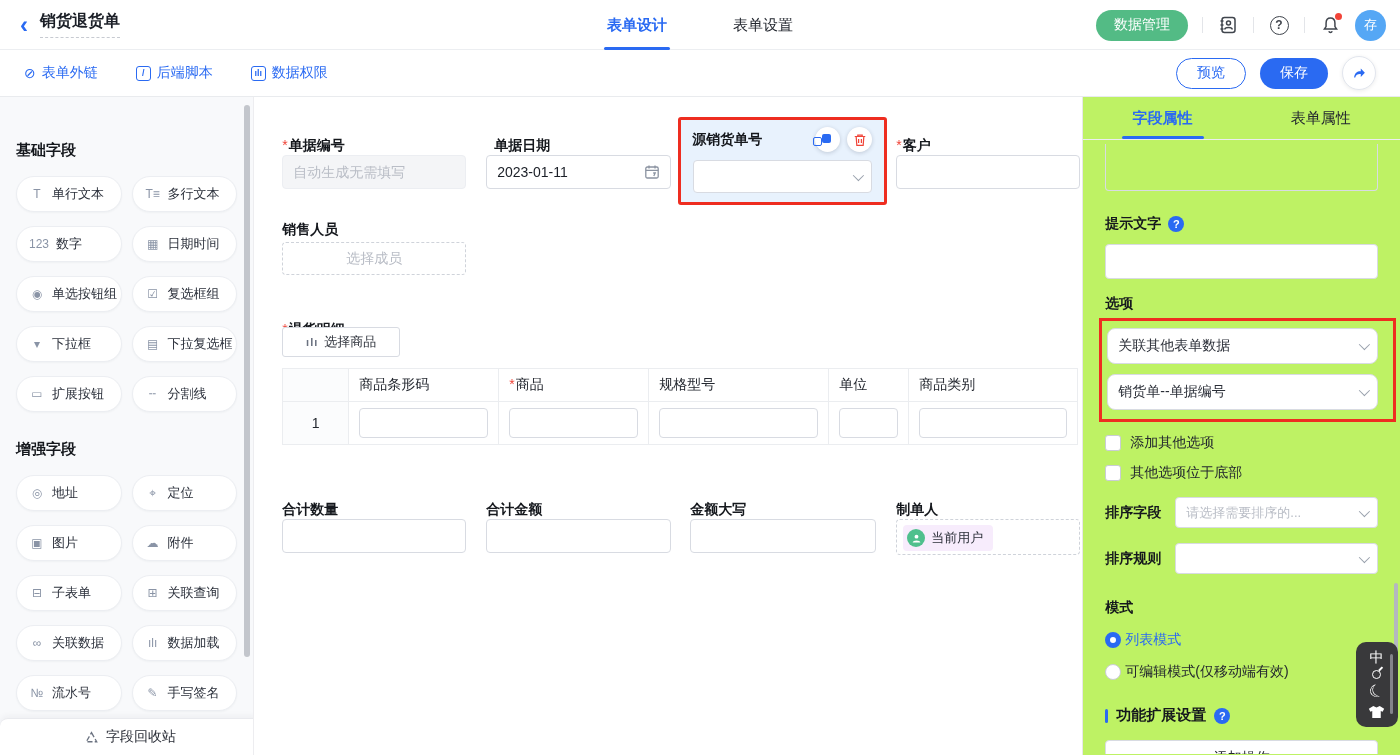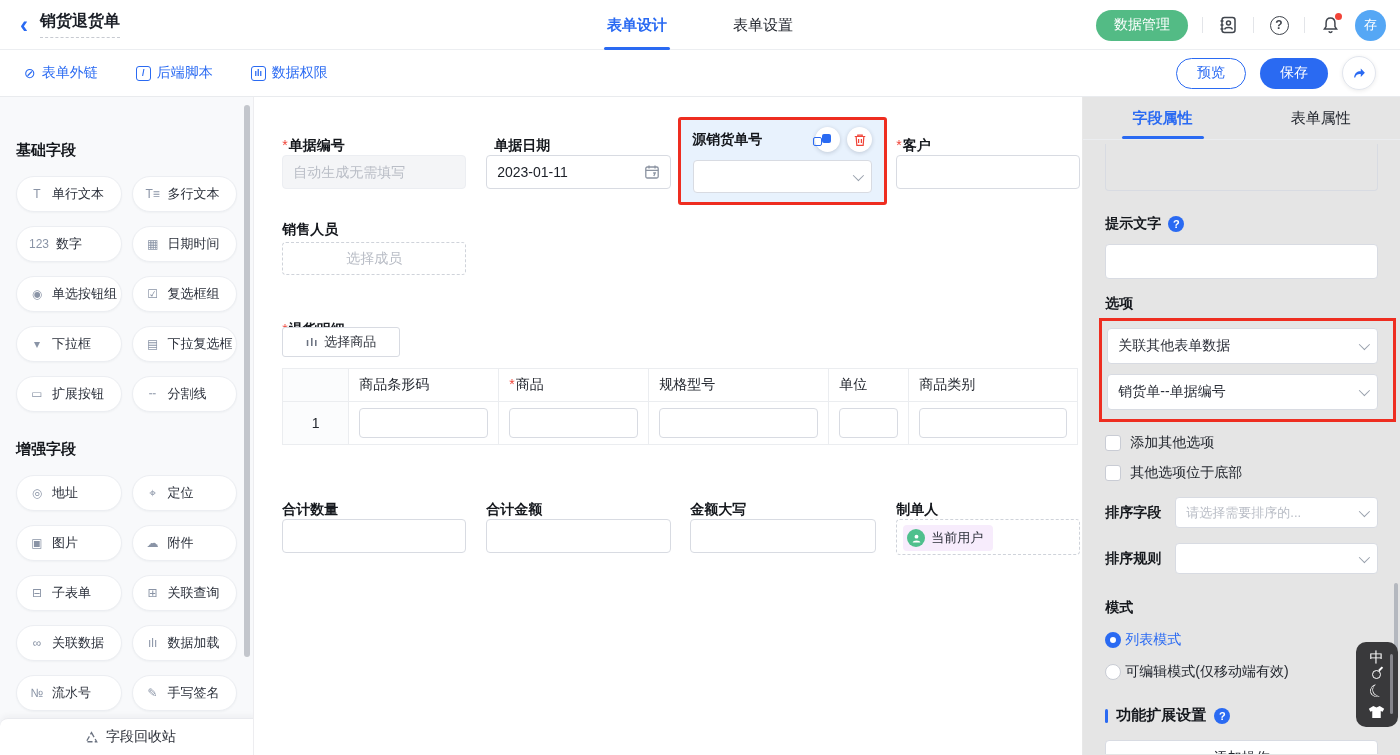--- a/index.html
+++ b/index.html
@@ -94,37 +94,37 @@
   .dtable th, .dtable td { border:1px solid #ebedf0; font-weight:400; font-size:14px; color:#23272f; text-align:left; padding:0 10px; }
   .dtable th { height:33px; }
   .dtable td { height:43px; }
   .dtable td.idx, .dtable th.idx { text-align:center; background:#fbfcfd; }
   .cell-input { width:100%; height:30px; border:1px solid #d8dbe2; border-radius:4px; font-family:inherit; padding:0 6px; }
   .tag { position:absolute; left:6px; top:5px; height:26px; background:#f7ecfc; border-radius:4px;
     display:inline-flex; align-items:center; gap:6px; padding:0 10px 0 4px; font-size:13px; color:#2b2f38; }
   .tag-avatar { width:18px; height:18px; border-radius:50%; background:#4fc08d; display:flex; align-items:center; justify-content:center; }
 
   
-  .panel { position:relative; width:326px; border-left:1px solid #e8e8e8; background:#e5e5e5; }
+  .panel { position:relative; width:326px; border-left:1px solid #e8e8e8; background:#bef264; }
   .panel-tabs { height:43px; border-bottom:1px solid #ebedf0; display:flex; }
   .p-tab { flex:1; text-align:center; line-height:42px; font-size:15px; color:#23272f; cursor:pointer; position:relative; }
   .p-tab.active { color:#2a6af2; font-weight:600; }
   .p-tab.active::after { content:""; position:absolute; left:50%; transform:translateX(-50%); bottom:0;
     width:82px; height:3px; background:#2a6af2; border-radius:2px; }
   .panel-body { padding:4px 22px 0; position:relative; height:614px; overflow:hidden; }
   .cut-box { height:47px; border:1px solid #d8dbe2; border-radius:0 0 4px 4px; border-top:none; }
   .p-label { font-size:14px; font-weight:700; color:#15181d; }
   .hint-row { margin-top:24px; display:flex; align-items:center; gap:7px; }
   .q-badge { width:16px; height:16px; border-radius:50%; background:#2a6af2; color:#fff; font-size:11px;
     font-weight:700; display:flex; align-items:center; justify-content:center; cursor:pointer; }
   .p-input { width:100%; height:35px; border:1px solid #d8dbe2; border-radius:4px; margin-top:11px;
     font-family:inherit; font-size:14px; padding:0 10px; }
   .opt-label { margin-top:16px; }
   .red-box { border:3px solid #ee2d20; margin:5px -18px 0 -6px; padding:7px 15px 9px 5px; }
-  .red-box .select { height:36px; }
+  .red-box .select { height:36px;border-radius:8px; }
   .red-box .select + .select { margin-top:10px; }
   .chk-row { display:flex; align-items:center; gap:9px; margin-top:12px; font-size:14px; color:#23272f; }
   .chk { width:16px; height:16px; border:1px solid #c9ccd4; border-radius:3px; background:#fff; flex:none; cursor:pointer; }
   .sort-row { display:flex; align-items:center; margin-top:15px; }
   .sort-row .p-label { width:70px; flex:none; }
   .sort-row .select { flex:1; height:31px; font-size:13px; }
   .mode-label { margin-top:25px; }
   .radio-row { display:flex; align-items:center; gap:4px; margin-top:14px; font-size:14px; color:#23272f; cursor:pointer; }
   .radio { width:16px; height:16px; border-radius:50%; border:1px solid #c9ccd4; background:#fff; flex:none; }
   .radio.on { border:5px solid #2a6af2; }

